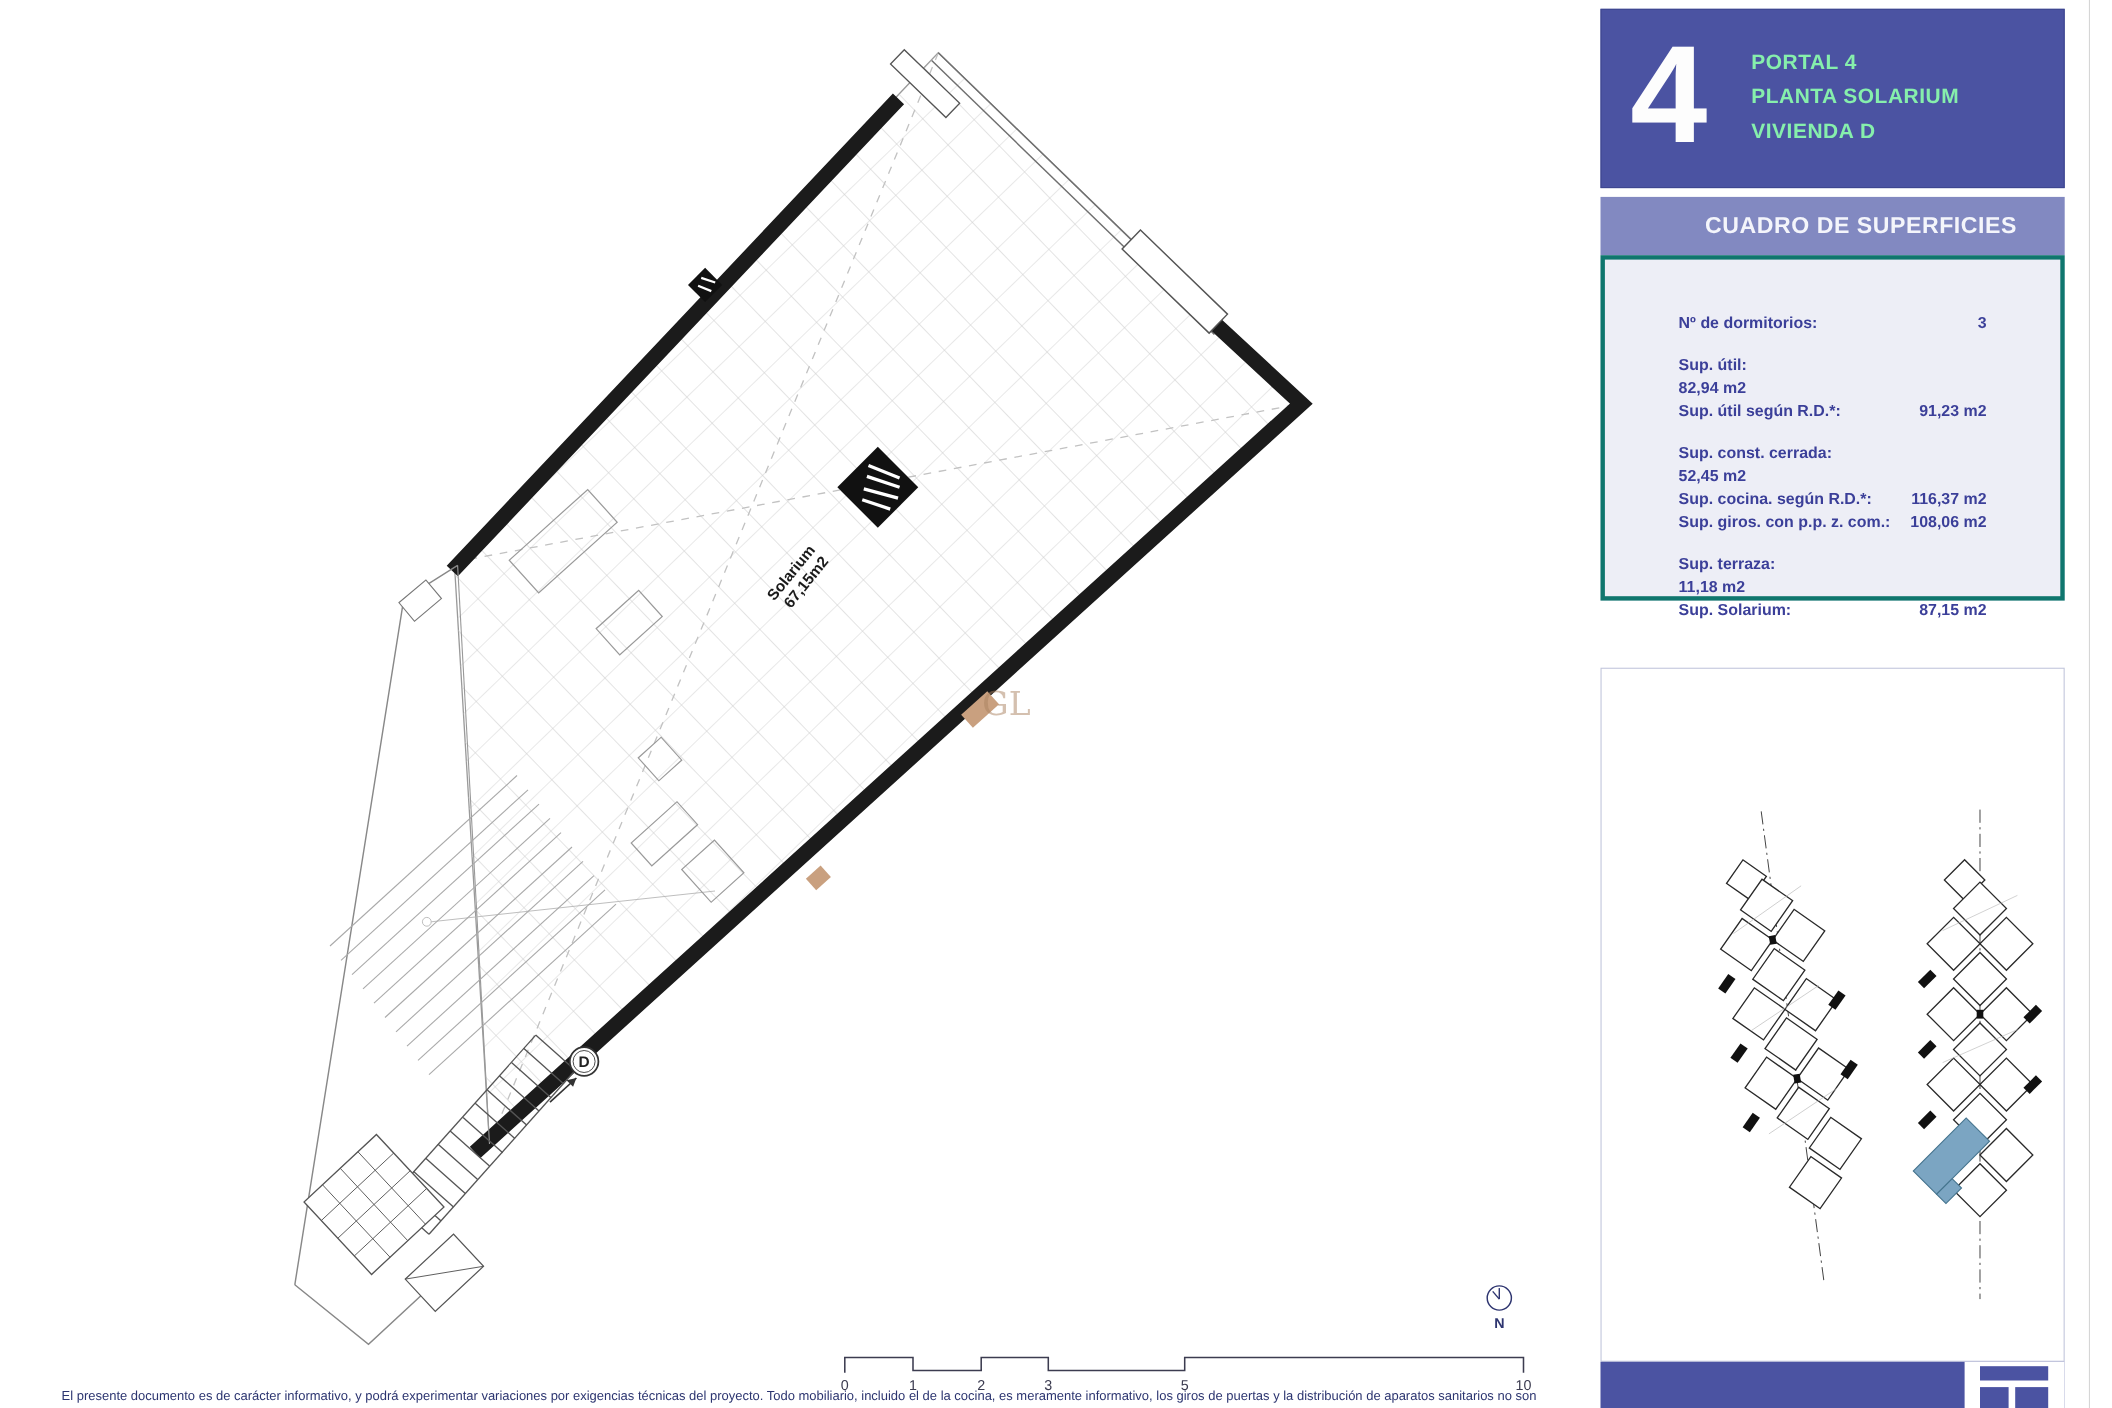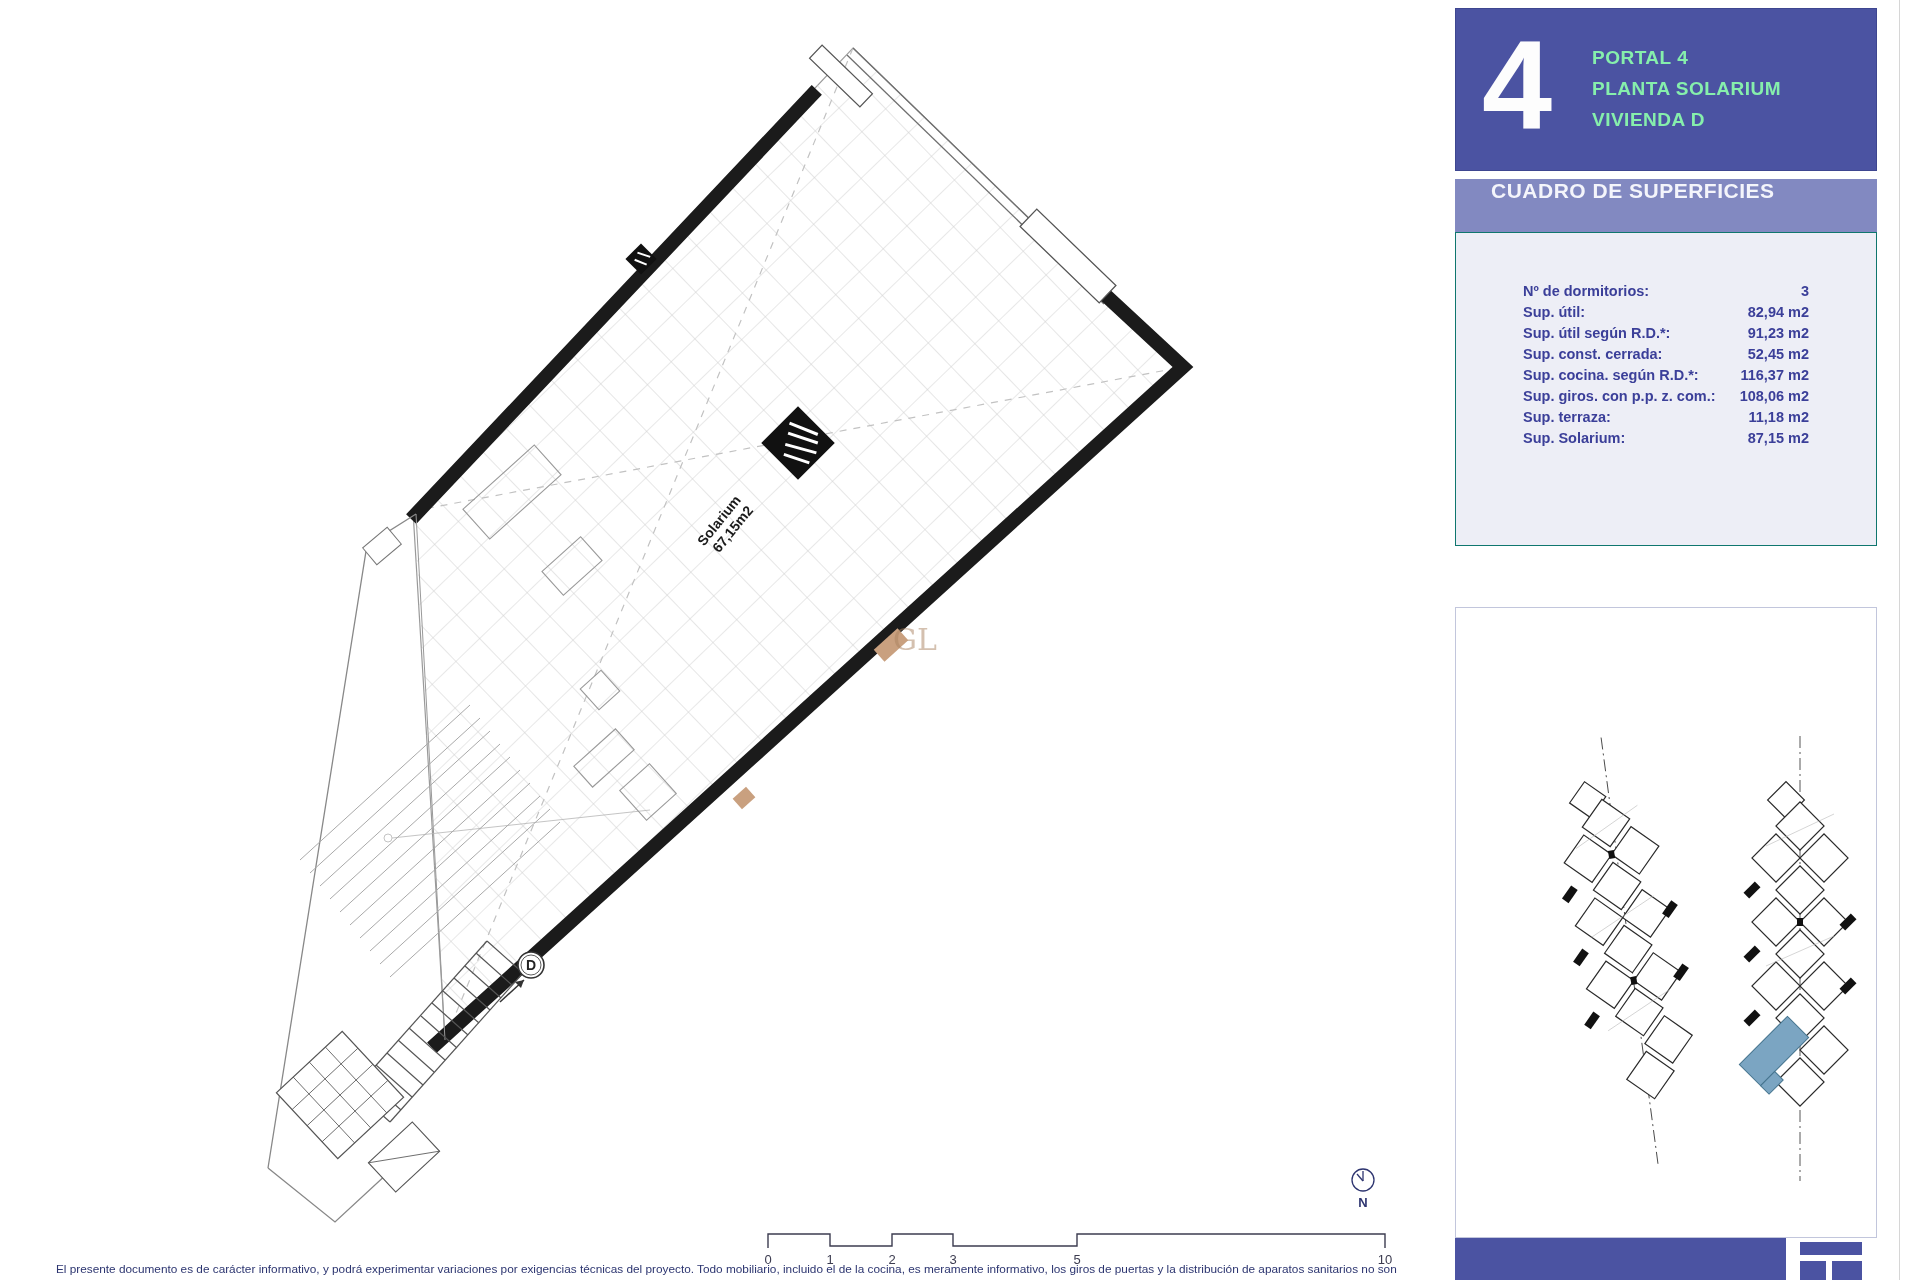--- a/index.html
+++ b/index.html
@@ -17,28 +17,28 @@
   
   .sidebar{position:absolute;left:1455px;top:0;width:422px;height:1280px;}
   .sb-header{position:absolute;left:0;top:8px;width:422px;height:163px;
     background:#4b53a2;border:1px solid #3e4690;box-sizing:border-box;color:#fff;}
   .big-num{position:absolute;left:26px;top:2px;font-size:126px;font-weight:bold;
     line-height:150px;color:#fdfdfd;}
   .hdr-lines{position:absolute;left:136px;top:33px;font-weight:bold;
     font-size:19px;line-height:31px;letter-spacing:.5px;color:#86efac;}
   .sb-band{position:absolute;left:0;width:422px;background:#8289c1;
     color:#f4f5fb;font-weight:bold;font-size:21px;letter-spacing:.5px;
-    display:flex;align-items:flex-start;padding-left:36px;box-sizing:border-box;}
+    display:flex;align-items:center;padding-left:95px;box-sizing:border-box;}
   .band-cuadro{top:179px;height:53px;}
   .band-local{top:552px;height:55px;}
   .sb-table{position:absolute;left:0;top:232px;width:422px;height:314px;
-    background:#edeef6;border:1px solid #0f766e;box-sizing:border-box;
+    background:#edeef6;border:4px solid #0f766e;box-sizing:border-box;
     padding:48px 67px 0 67px;color:#3b3f99;font-weight:bold;font-size:14.5px;}
   .sb-row{display:flex;justify-content:space-between;line-height:21px;}
-  .gap{}
+  .gap{margin-top:17px;flex-direction:column;}
   .sb-localbody{position:absolute;left:0;top:607px;width:422px;height:631px;
     background:#fff;border:1px solid #c2c6dc;box-sizing:border-box;}
   .sb-footer{position:absolute;left:0;top:1238px;width:422px;height:42px;
     background:#4b53a2;}
   .logo-box{position:absolute;left:331px;top:0;width:91px;height:42px;background:#fff;}
   .logo-box .r{position:absolute;background:#4b53a2;}
   .r1{left:14px;top:4px;width:62px;height:13px;}
   .r2{left:14px;top:23px;width:26px;height:19px;}
   .r3{left:46px;top:23px;width:30px;height:19px;}
   .page-edge{position:absolute;left:1899px;top:0;width:1px;height:1280px;background:#d6d6d6;}

